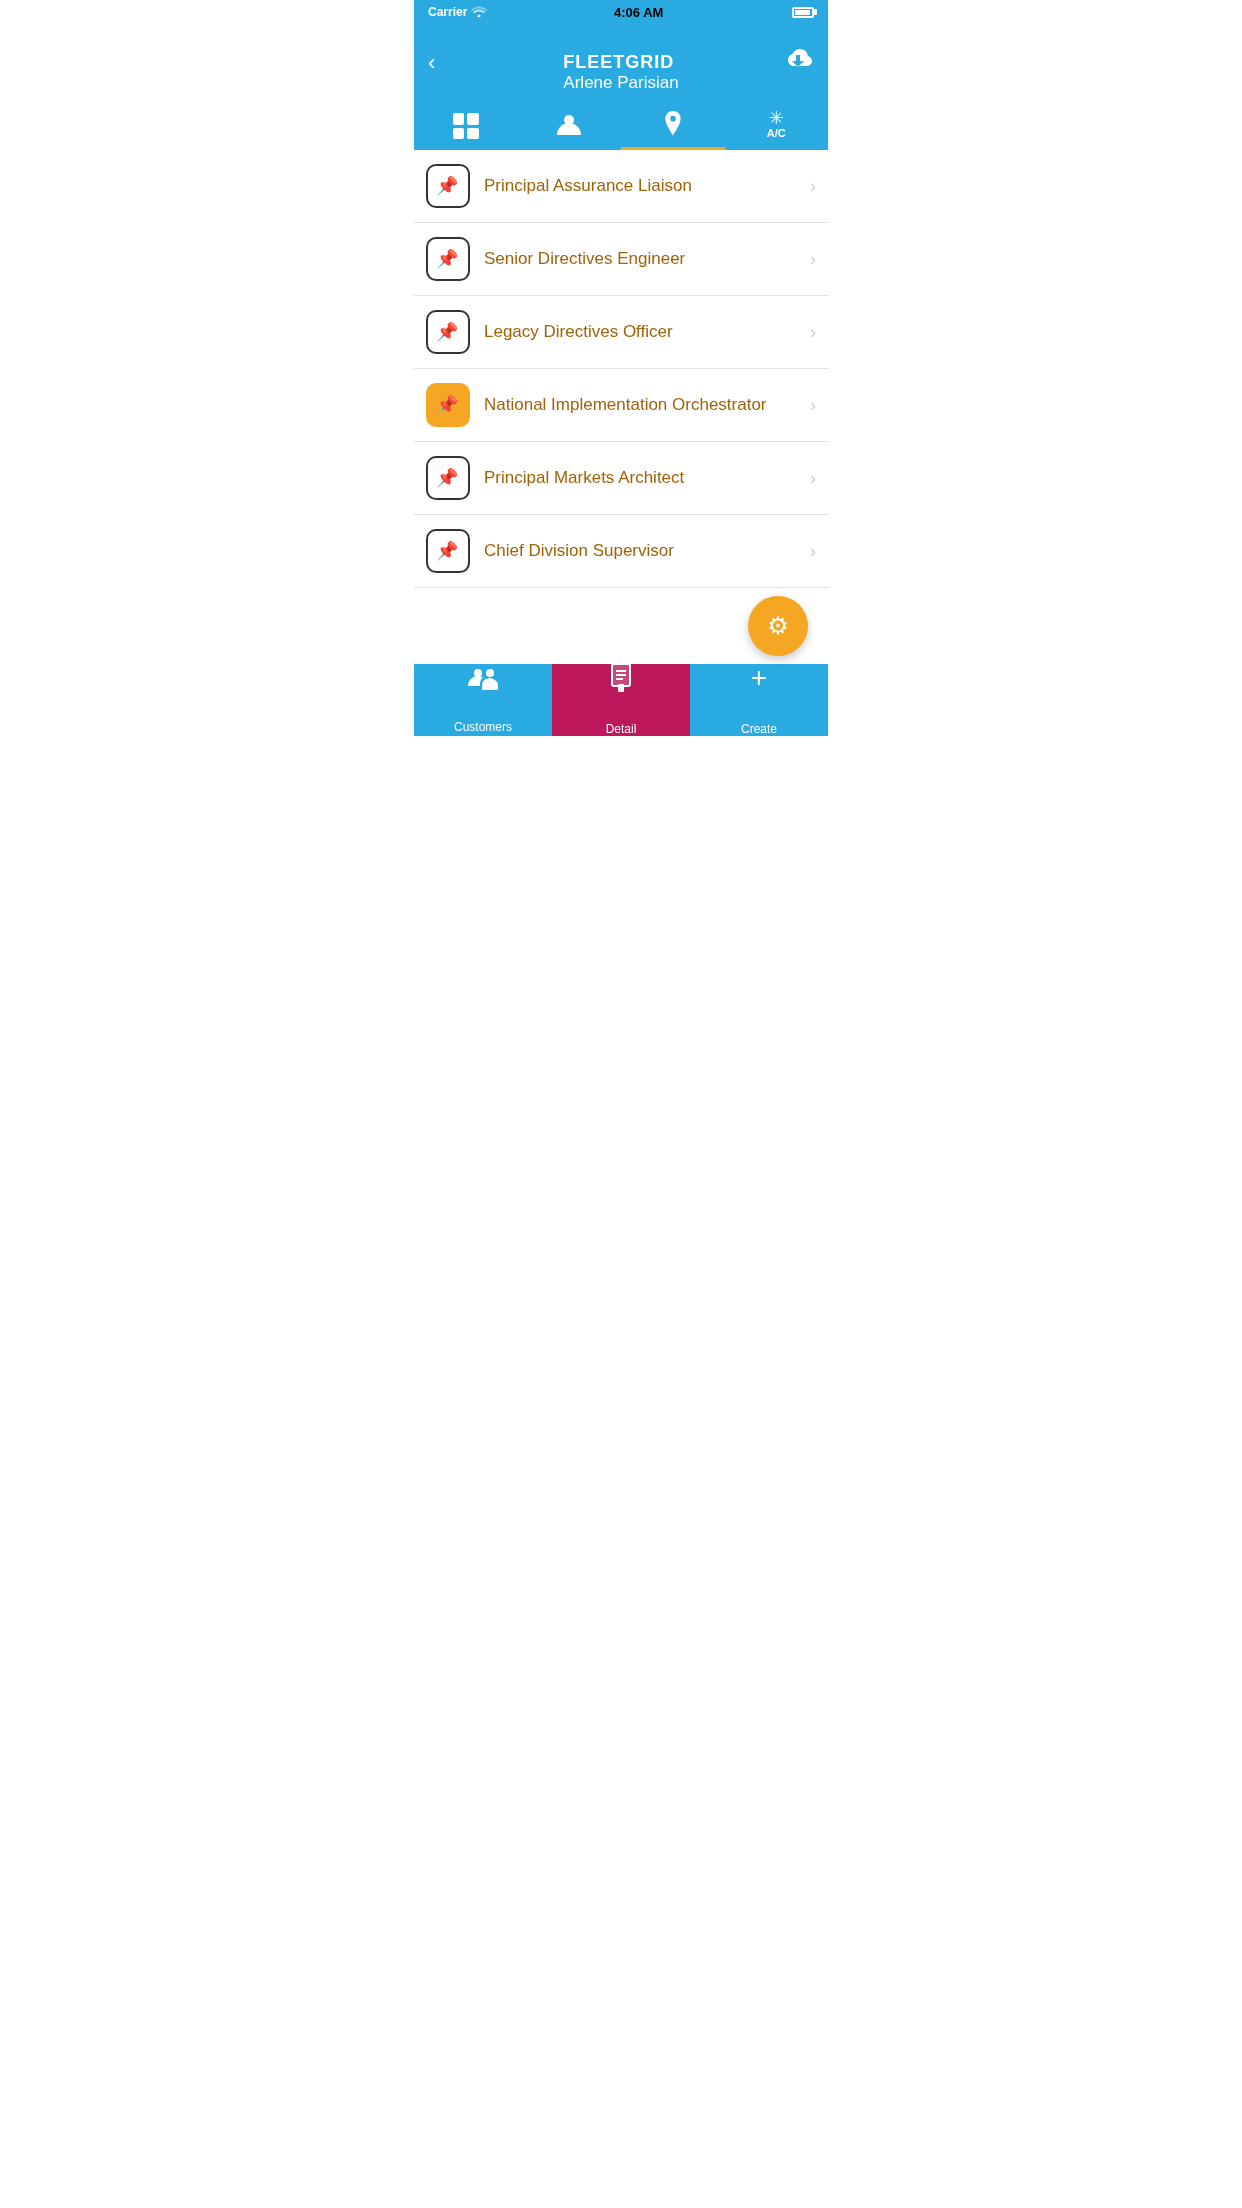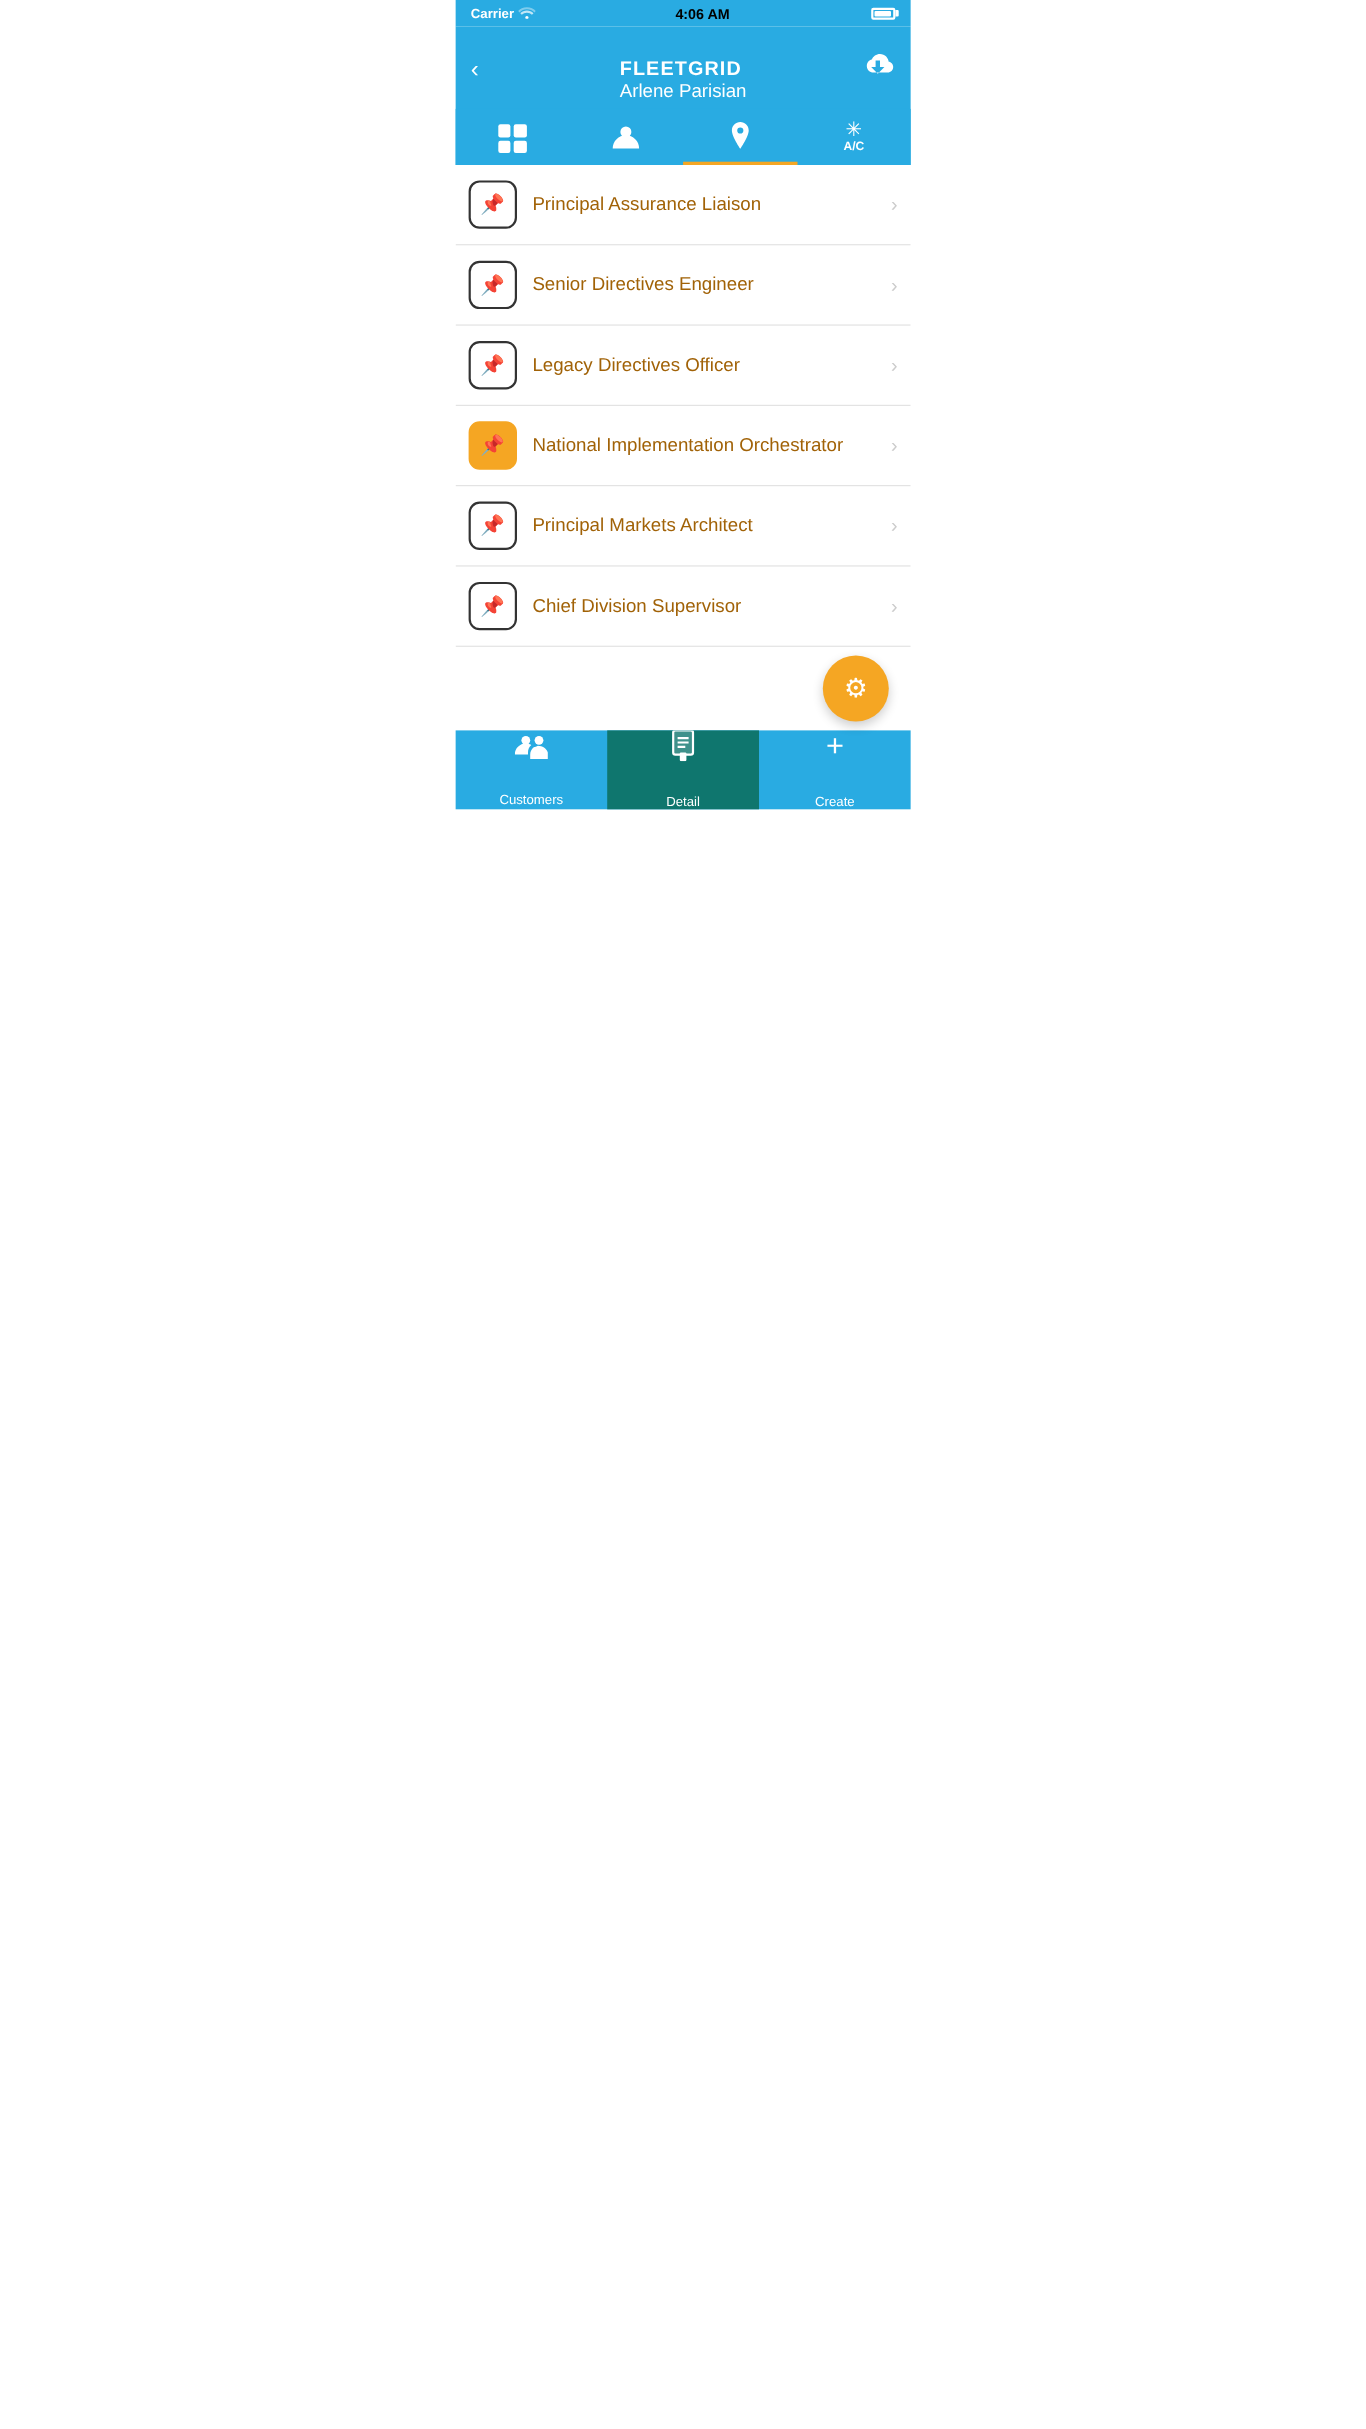--- a/index.html
+++ b/index.html
@@ -196,21 +196,21 @@
     .bottom-tab {
       flex: 1;
       display: flex;
       flex-direction: column;
       align-items: center;
       justify-content: center;
       cursor: pointer;
       gap: 4px;
     }
     .bottom-tab.active {
-      background: #0f766e;
+      background: #be185d;
     }
     .bottom-tab-label {
       color: #fff;
       font-size: 12px;
       font-weight: 500;
       margin-top: 26px;
     }
 
     
     .battery-rect {

